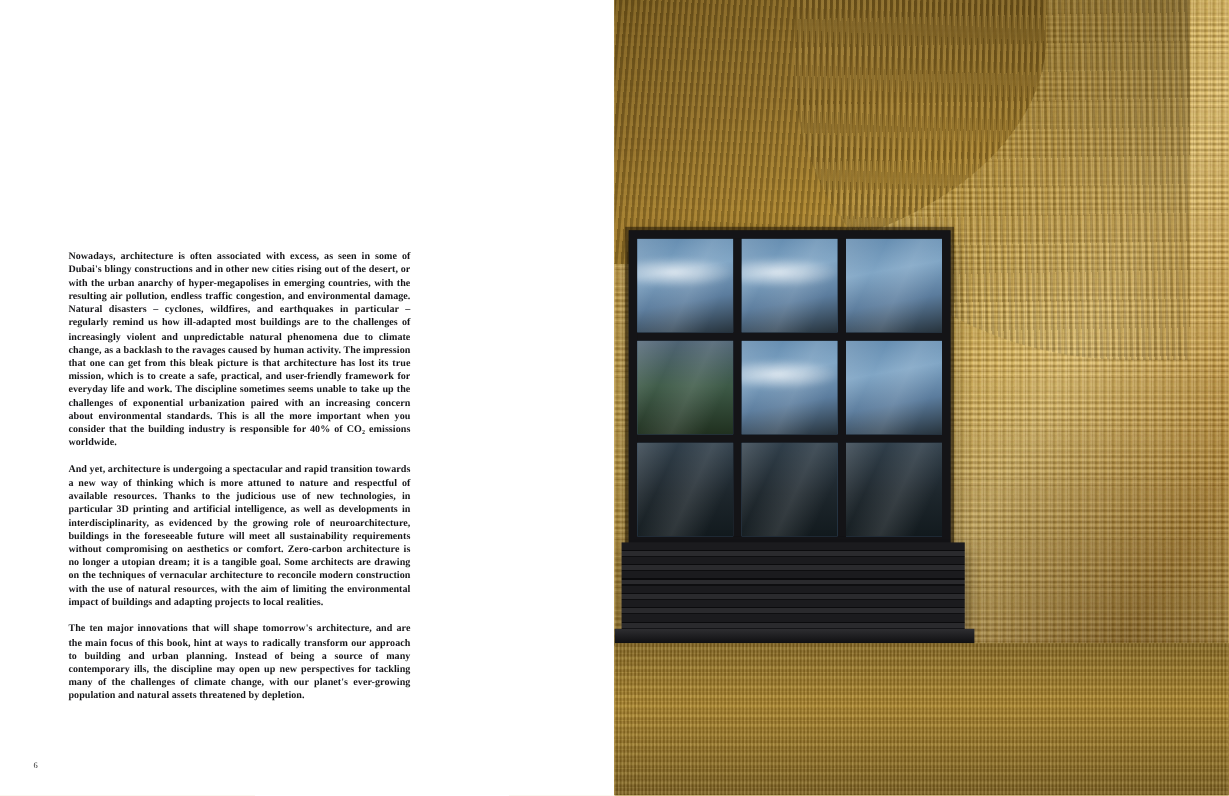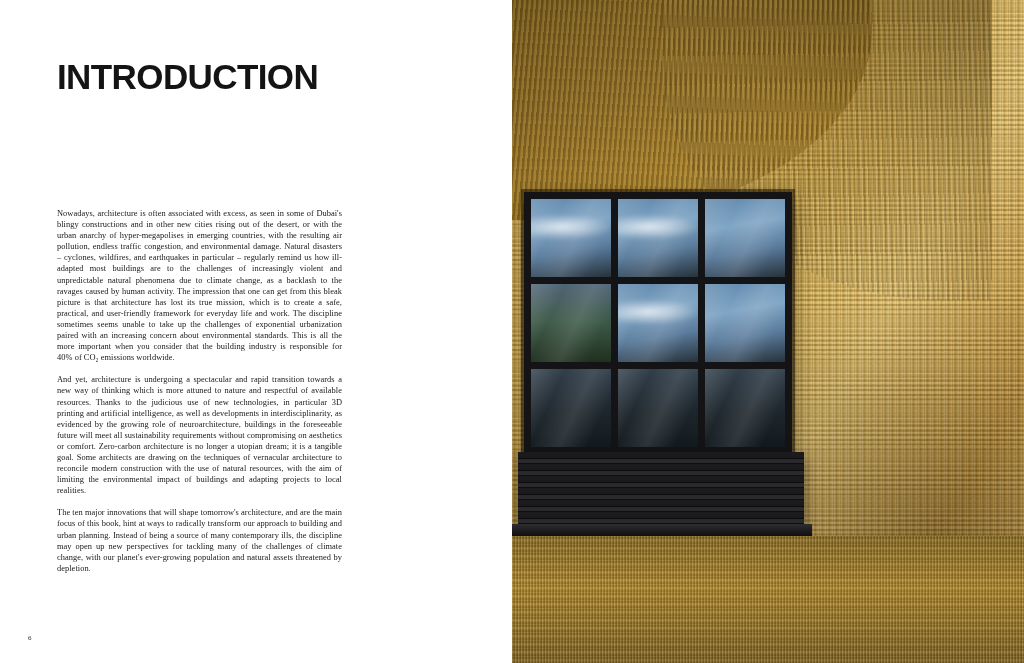--- a/index.html
+++ b/index.html
@@ -46,20 +46,21 @@
     width: 285px;
     font-family: "Liberation Serif", serif;
     font-size: 8.4px;
     line-height: 11.1px;
     text-align: justify;
     color: #17171a;
     letter-spacing: 0.05px;
   }
   .body-copy p {
     margin: 0 0 11px 0;
+    font-weight: bold;
   }
   .body-copy p:last-child {
     margin-bottom: 0;
   }
   .folio {
     position: absolute;
     left: 28px;
     top: 634px;
     font-family: "Liberation Serif", serif;
     font-size: 7px;
@@ -202,21 +203,20 @@
     background-size: 6px 6px, 8px 8px, 100% 100%;
   }
 </style>
 </head>
 <body>
 
 <div class="spread">
 
   <div class="page-left">
 
-    <h1 class="chapter-title">INTRODUCTION</h1>
 
     <div class="body-copy">
       <p>Nowadays, architecture is often associated with excess, as seen in some of Dubai's blingy constructions and in other new cities rising out of the desert, or with the urban anarchy of hyper-megapolises in emerging countries, with the resulting air pollution, endless traffic congestion, and environmental damage. Natural disasters – cyclones, wildfires, and earthquakes in particular – regularly remind us how ill-adapted most buildings are to the challenges of increasingly violent and unpredictable natural phenomena due to climate change, as a backlash to the ravages caused by human activity. The impression that one can get from this bleak picture is that architecture has lost its true mission, which is to create a safe, practical, and user-friendly framework for everyday life and work. The discipline sometimes seems unable to take up the challenges of exponential urbanization paired with an increasing concern about environmental standards. This is all the more important when you consider that the building industry is responsible for 40% of CO₂ emissions worldwide.</p>
       <p>And yet, architecture is undergoing a spectacular and rapid transition towards a new way of thinking which is more attuned to nature and respectful of available resources. Thanks to the judicious use of new technologies, in particular 3D printing and artificial intelligence, as well as developments in interdisciplinarity, as evidenced by the growing role of neuroarchitecture, buildings in the foreseeable future will meet all sustainability requirements without compromising on aesthetics or comfort. Zero-carbon architecture is no longer a utopian dream; it is a tangible goal. Some architects are drawing on the techniques of vernacular architecture to reconcile modern construction with the use of natural resources, with the aim of limiting the environmental impact of buildings and adapting projects to local realities.</p>
       <p>The ten major innovations that will shape tomorrow's architecture, and are the main focus of this book, hint at ways to radically transform our approach to building and urban planning. Instead of being a source of many contemporary ills, the discipline may open up new perspectives for tackling many of the challenges of climate change, with our planet's ever-growing population and natural assets threatened by depletion.</p>
     </div>
 
     <div class="folio">6</div>
   </div>
 

